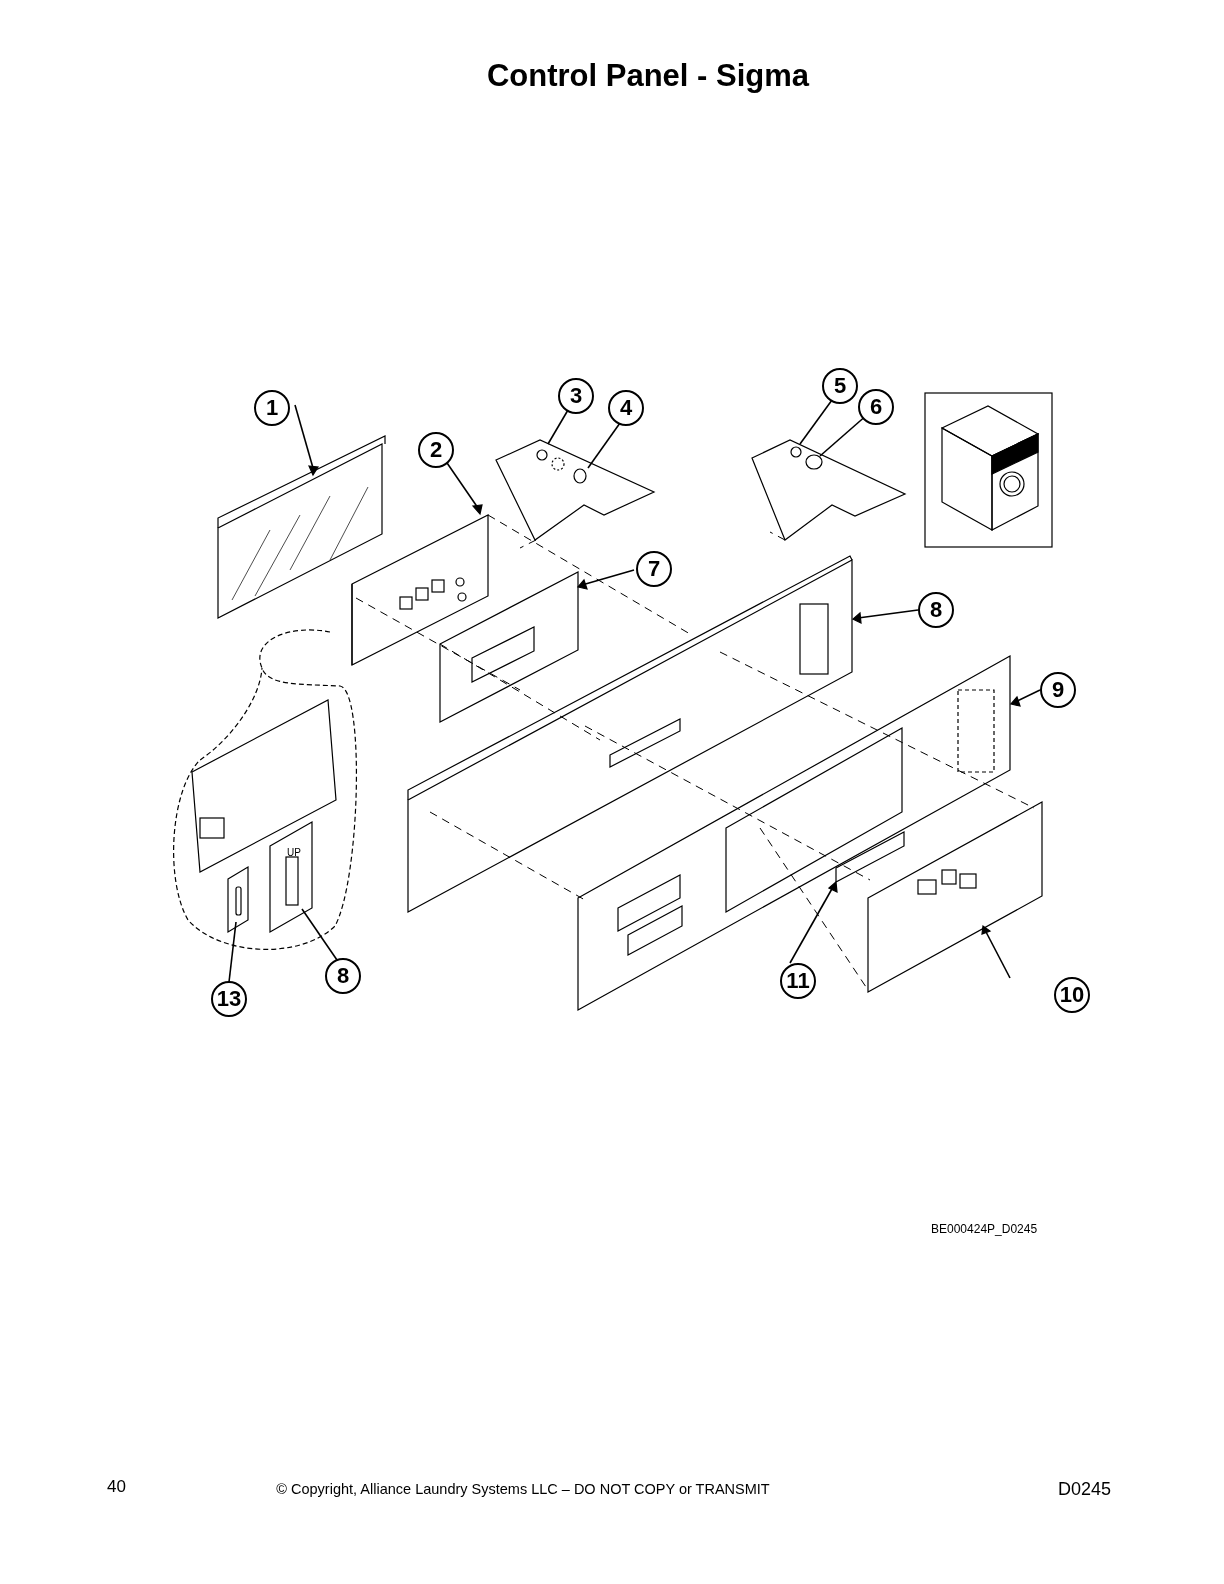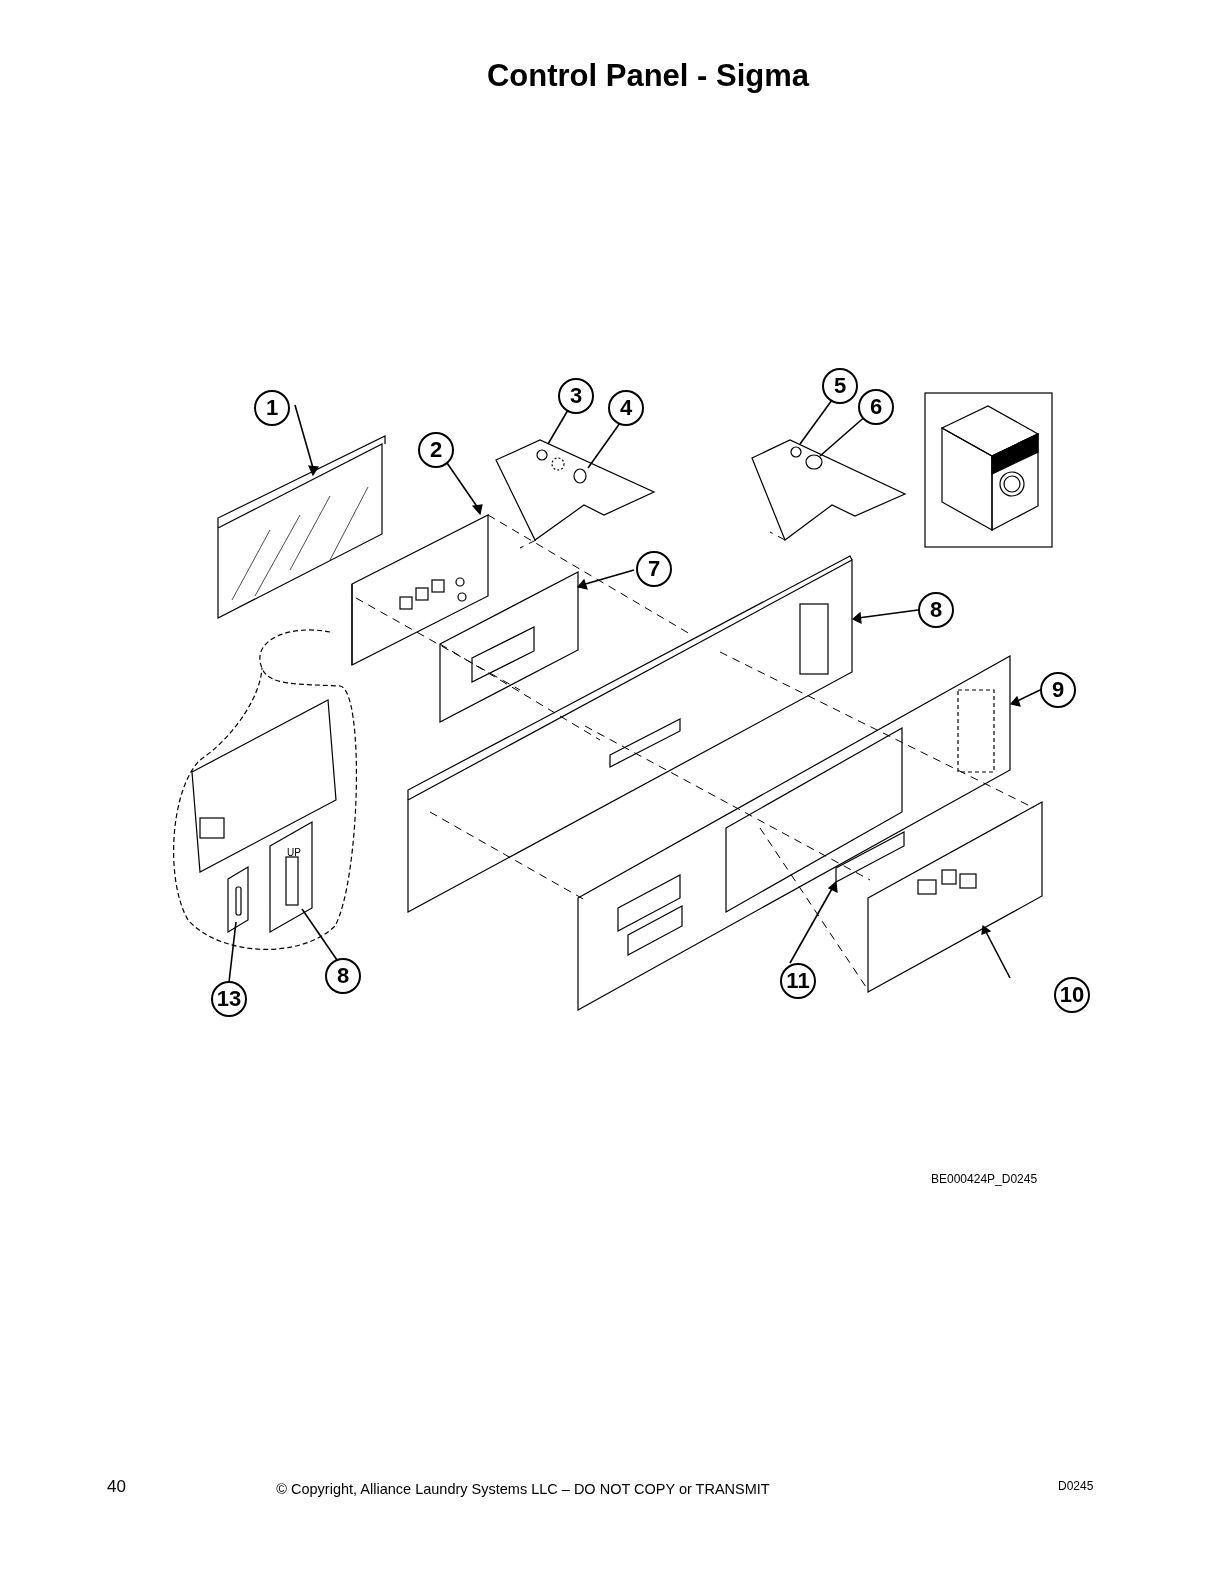--- a/index.html
+++ b/index.html
@@ -1,23 +1,23 @@
 <!DOCTYPE html>
 <html><head>
 <meta charset="utf-8">
 <style>
   html, body { margin: 0; padding: 0; background: #ffffff; }
   body { width: 1224px; height: 1584px; position: relative; overflow: hidden;
          font-family: "Liberation Sans", sans-serif; color: #000; }
   .title { position: absolute; left: 0; width: 1224px; top: 58px; text-align: center;
            font-size: 31px; font-weight: bold; font-family: "Liberation Sans", sans-serif; margin-left: 36px; }
-  .figure-id { position: absolute; left: 931px; top: 1172px; font-size: 12px; }
+  .figure-id { position: absolute; left: 931px; top: 1222px; font-size: 12px; }
   .page-num { position: absolute; left: 107px; top: 1477px; font-size: 17px; }
   .copyright { position: absolute; left: 0; width: 1046px; top: 1481px; text-align: center; font-size: 14.5px; }
-  .doc-code { position: absolute; left: 1058px; top: 1479px; font-size: 12px; }
+  .doc-code { position: absolute; left: 1058px; top: 1479px; font-size: 18px; }
   svg.diagram { position: absolute; left: 0; top: 0; }
   .callout { position: absolute; width: 36px; height: 36px; border: 2px solid #000; border-radius: 50%;
              background: #fff; box-sizing: border-box; display: flex; align-items: center; justify-content: center;
              font-weight: bold; font-size: 22px; font-family: "Liberation Sans", sans-serif; cursor: pointer; }
 </style>
 </head>
 <body>
 
 <div class="title">Control Panel - Sigma</div>
 

